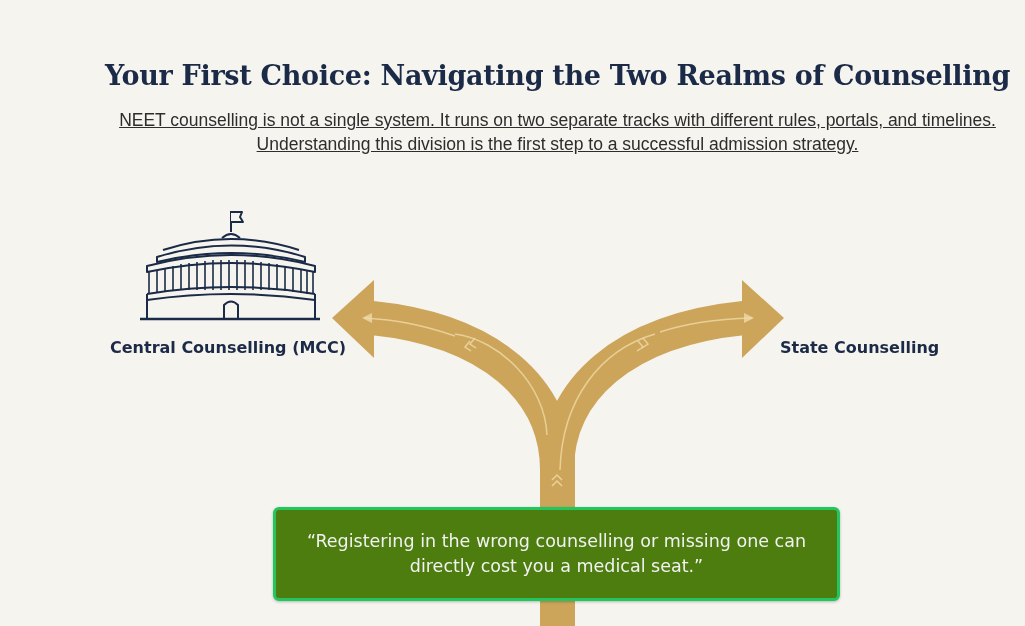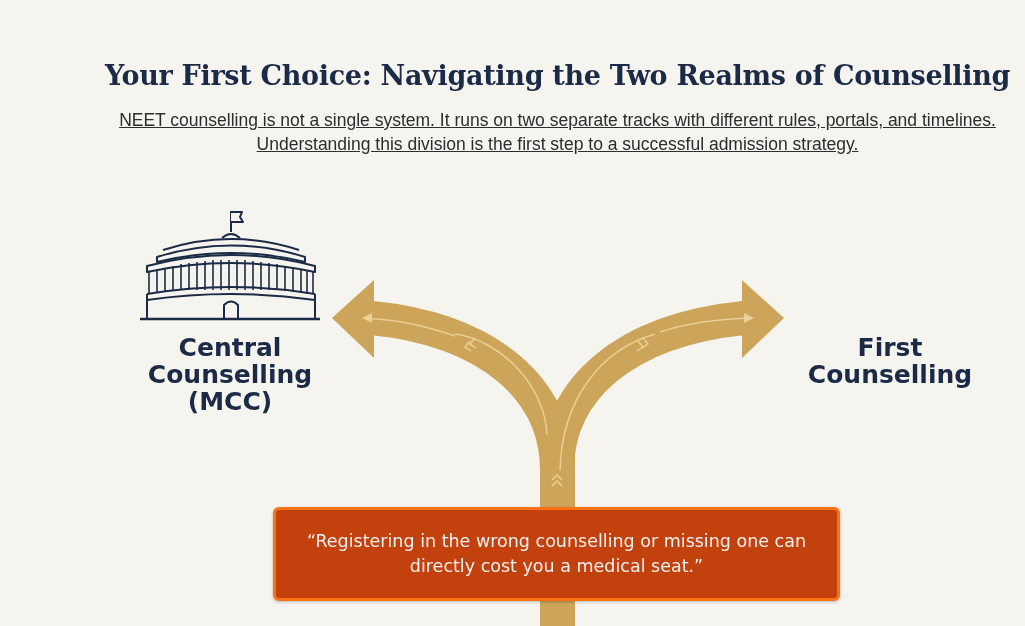--- a/index.html
+++ b/index.html
@@ -17,30 +17,30 @@
       letter-spacing: -0.3px;
     }
     .subtitle {
       position: absolute; left: 110px; top: 108px; width: 895px;
       text-align: center;
       font-family: "Liberation Sans", sans-serif;
       font-size: 17.5px; line-height: 24px; color: #2d2d2d; text-decoration: underline;
     }
     .diagram { position: absolute; left: 0; top: 0; }
     .label {
-      position: absolute; text-align: center;
+      position: absolute; text-align: left;
       font-family: "DejaVu Sans", sans-serif;
-      font-weight: bold; color: #1b2a47; font-size: 25px; line-height: 27px;
+      font-weight: bold; color: #1b2a47; font-size: 16px; line-height: 27px;
     }
     .label-central { left: 110px; top: 334px; width: 240px; }
     .label-state { left: 780px; top: 334px; width: 220px; }
     .quote-box {
       position: absolute; left: 273px; top: 507px; width: 561px; height: 88px;
-      background: #c2410c;
-      border: 3px solid #f97316;
+      background: #4d7c0f;
+      border: 3px solid #22c55e;
       border-radius: 6px;
       box-shadow: 0 1px 3px rgba(0,0,0,0.25);
       display: flex; align-items: center; justify-content: center;
     }
     .quote-text {
       color: #f2f2f2; text-align: center;
       font-family: "DejaVu Sans", sans-serif;
       font-size: 17.5px; line-height: 25px; width: 520px;
     }
   </style>
@@ -126,20 +126,20 @@
   
   <g stroke="#1b2a47" stroke-width="2.2" fill="none" stroke-linejoin="round">
     <path d="M 860 230 Q 872 222 888 223 Q 898 226 894 236 Q 888 243 892 252 Q 900 252 906 258 Q 916 256 922 262 Q 936 260 946 264 Q 956 265 958 274 Q 954 282 945 286 Q 940 292 938 300 Q 930 306 922 308 Q 910 306 898 312 Q 886 318 876 310 Q 864 306 856 314 Q 844 318 834 312 Q 826 314 822 306 Q 818 296 826 292 Q 824 282 830 276 Q 828 266 834 260 Q 842 258 840 252 Q 846 250 850 256 Q 856 258 860 252 Q 868 248 864 242 Q 858 238 860 230 Z">
     <path d="M 888 236 Q 892 246 888 252" stroke-width="1.6">
     <path d="M 872 284 a 4 4 0 1 1 8 0 q 0 4 -4 9 q -4 -5 -4 -9 z" stroke-width="1.3">
     <line x1="883" y1="284" x2="900" y2="284" stroke-width="1">
   </line></path></path></path></g>
 
 
 <div class="label label-central">Central Counselling (MCC)</div>
-<div class="label label-state">First Counselling</div>
+<div class="label label-state">State Counselling</div>
 
 <div class="quote-box">
   <div class="quote-text">“Registering in the wrong counselling or missing one can directly cost you a medical seat.”</div>
 </div>
 
 
 
 
 </body></html>

